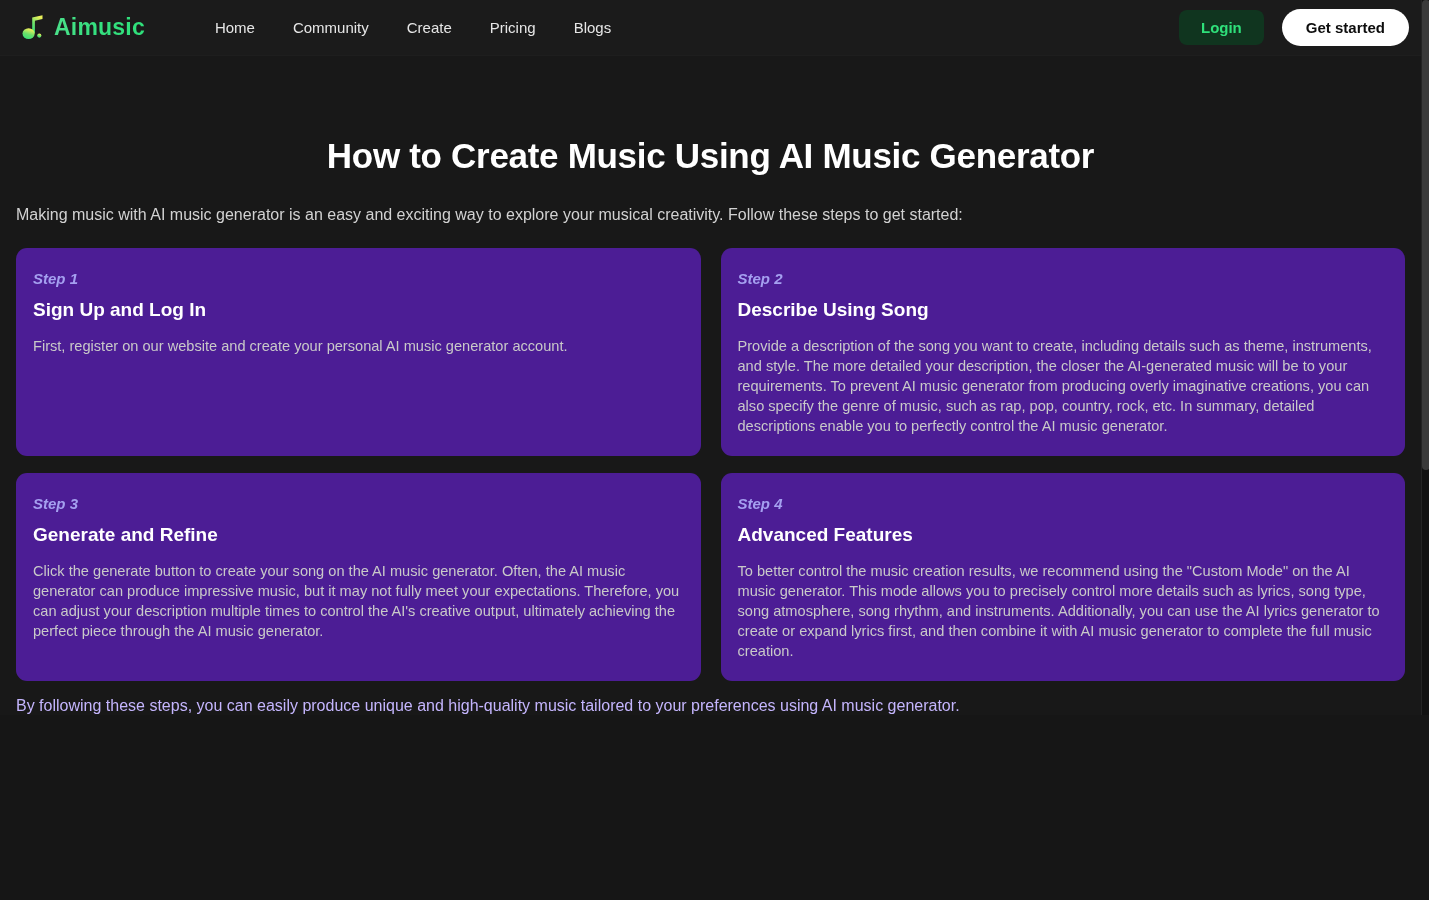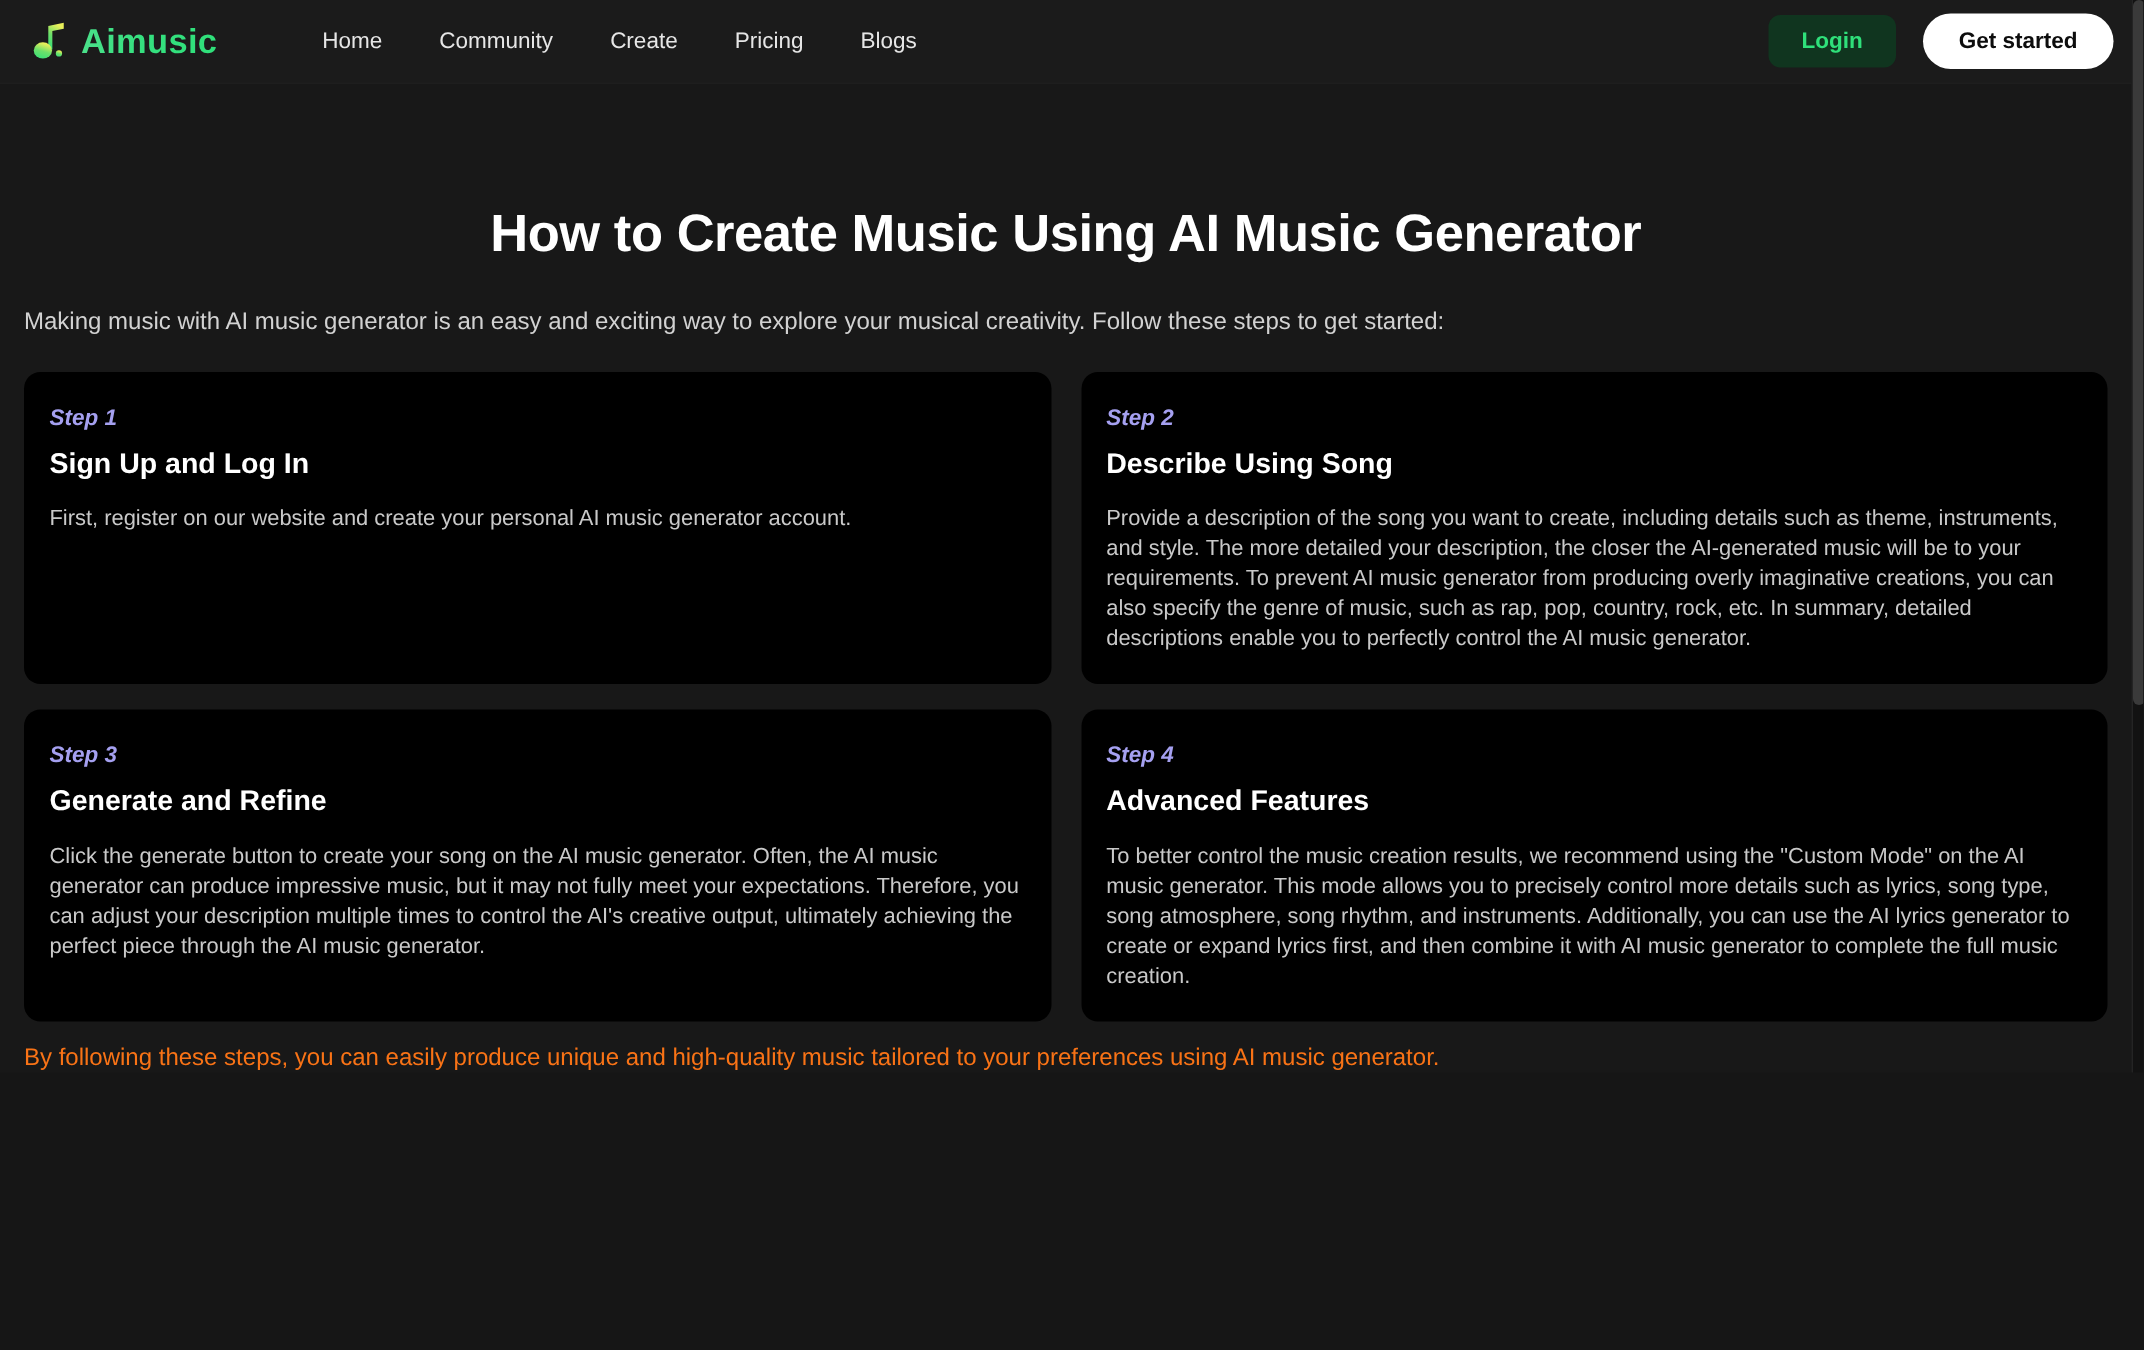--- a/index.html
+++ b/index.html
@@ -120,21 +120,21 @@
   }
 
   #steps-grid {
     margin-top: 24px;
     display: grid;
     grid-template-columns: 1fr 1fr;
     gap: 17px 20px;
   }
 
   .step-card {
-    background: #000000;
+    background: #4c1d95;
     border-radius: 11px;
     padding: 22px 18px 20px 17px;
   }
   #steps-grid .step-card:nth-child(1),
   #steps-grid .step-card:nth-child(2) { min-height: 198px; }
   #steps-grid .step-card:nth-child(3),
   #steps-grid .step-card:nth-child(4) { min-height: 208px; }
 
   .step-label {
     color: #a5a0f0;
@@ -149,21 +149,21 @@
     font-weight: 700;
     margin-bottom: 15px;
   }
   .step-body {
     color: #c9c9c9;
     font-size: 14.6px;
     line-height: 20px;
   }
 
   #outro-text {
-    color: #f97316;
+    color: #c4b5fd;
     font-size: 16px;
     margin-top: 16px;
   }
 
   #cta-section {
     margin-top: 32px;
     display: flex;
     flex-direction: column;
     align-items: center;
   }

